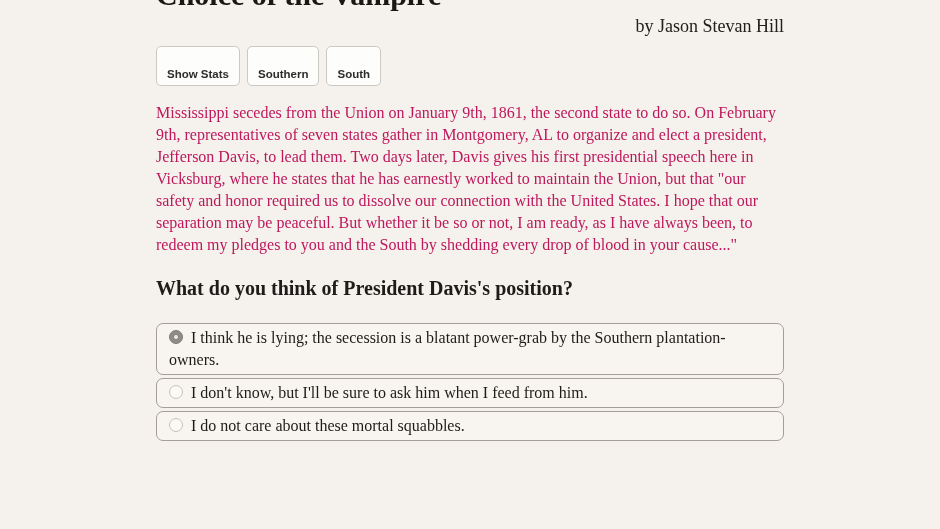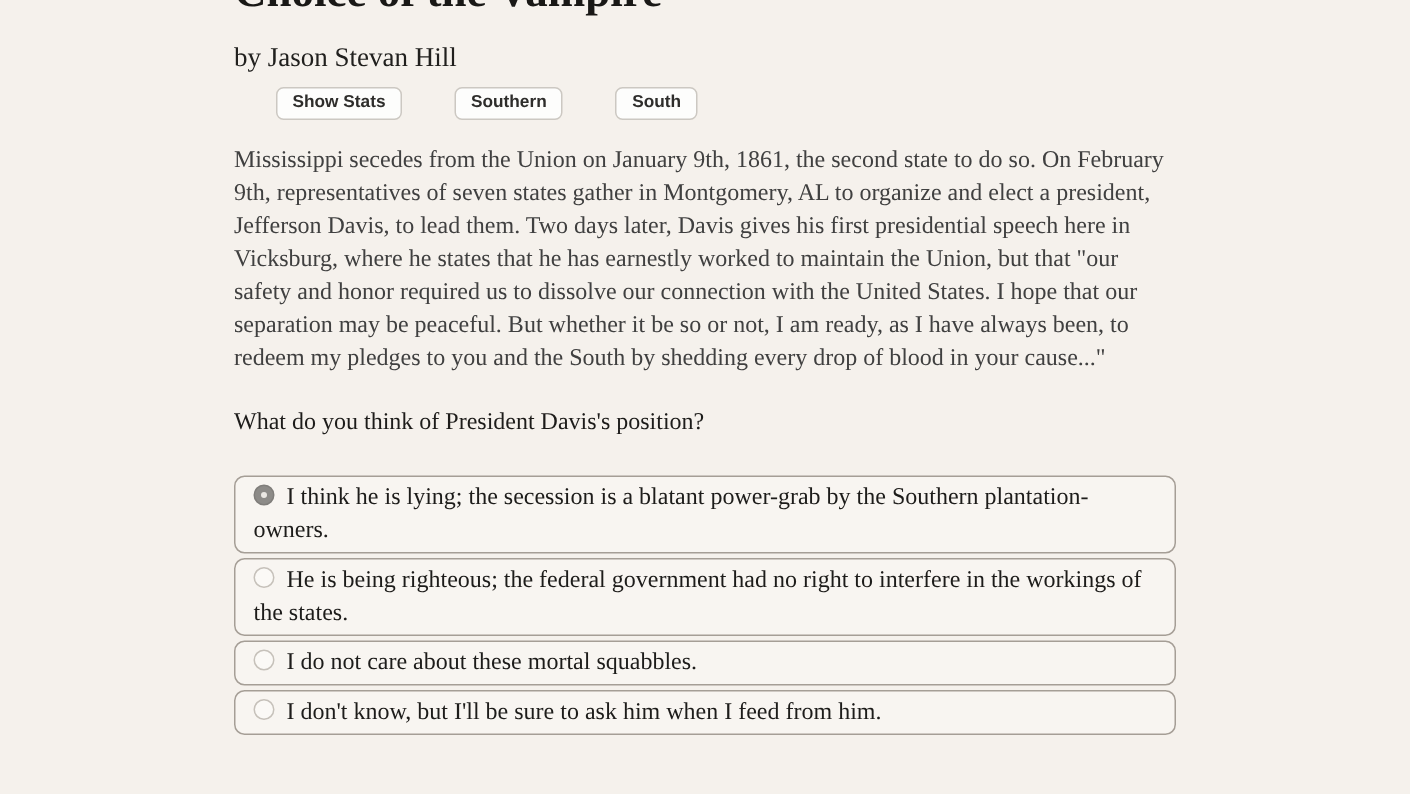--- a/index.html
+++ b/index.html
@@ -19,52 +19,53 @@
   h1.page-title {
     font-size: 30px;
     line-height: 30px;
     font-weight: bold;
     margin: -20px 0 0 0;
     color: #191816;
   }
   .byline {
     font-size: 18px;
     line-height: 22px;
-    margin-top: 17px;
+    margin-top: 5px;
     color: #21201e;
+    text-align: right;
   }
   .toolbar {
     margin-top: 9px;
     display: flex;
     gap: 7px;
   }
   .toolbar button {
     font-family: "Liberation Sans", sans-serif;
     font-size: 11.5px;
     font-weight: 700;
     color: #2e2d2b;
     background: #fdfdfc;
     border: 1px solid #ccc8c2;
     border-radius: 5px;
-    padding: 3px 10px 4px 10px;
+    padding: 21px 10px 4px 10px;
     cursor: pointer;
     line-height: 13px;
-    margin-left: 28px;
   }
   .story-paragraph {
     margin-top: 16px;
     font-size: 16px;
     line-height: 22px;
-    color: #404040;
+    color: #be185d;
   }
   .question {
     margin-top: 21px;
-    font-size: 16px;
+    font-size: 20px;
     line-height: 22px;
     color: #1d1c1a;
+    font-weight: bold;
   }
   .choices {
     margin-top: 24px;
   }
   .choice-row {
     background: #f8f5f1;
     border: 1px solid #a59e96;
     border-radius: 7px;
     padding: 3px 12px;
     margin-bottom: 3px;
@@ -114,27 +115,24 @@
   <div class="story-paragraph">Mississippi secedes from the Union on January 9th, 1861, the second state to do so. On February 9th, representatives of seven states gather in Montgomery, AL to organize and elect a president, Jefferson Davis, to lead them. Two days later, Davis gives his first presidential speech here in Vicksburg, where he states that he has earnestly worked to maintain the Union, but that "our safety and honor required us to dissolve our connection with the United States. I hope that our separation may be peaceful. But whether it be so or not, I am ready, as I have always been, to redeem my pledges to you and the South by shedding every drop of blood in your cause..."</div>
 
   <div class="question">What do you think of President Davis's position?</div>
 
   <div class="choices">
 
     <div class="choice-row selected">
       <span class="radio"></span><span>I think he is lying; the secession is a blatant power-grab by the Southern plantation-owners.</span>
     </div>
 
+
     <div class="choice-row">
-      <span class="radio"></span><span>He is being righteous; the federal government had no right to interfere in the workings of the states.</span>
+      <span class="radio"></span><span>I don't know, but I'll be sure to ask him when I feed from him.</span>
     </div>
 
     <div class="choice-row">
       <span class="radio"></span><span>I do not care about these mortal squabbles.</span>
-    </div>
-
-    <div class="choice-row">
-      <span class="radio"></span><span>I don't know, but I'll be sure to ask him when I feed from him.</span>
     </div>
 
   </div>
 
 </div>
 
 </body></html>

